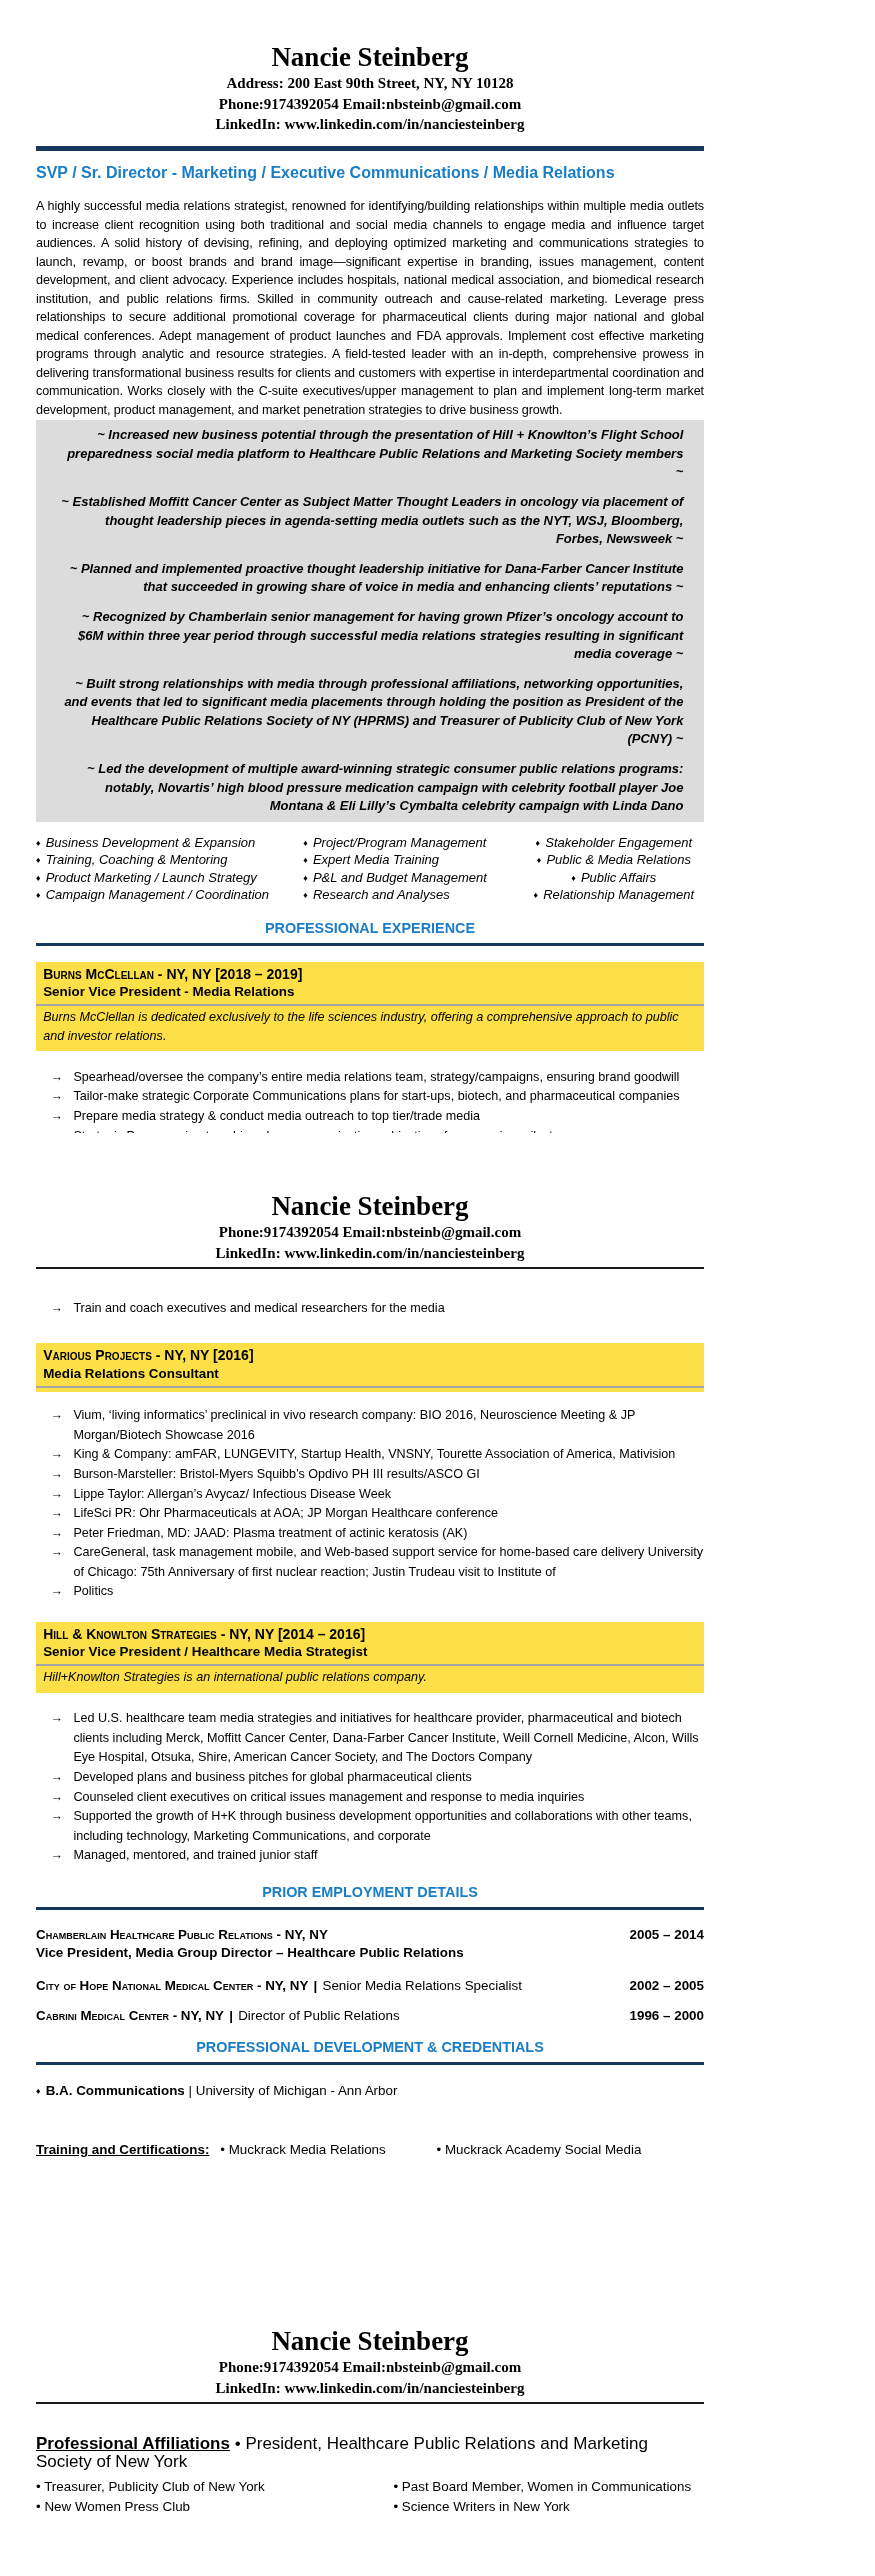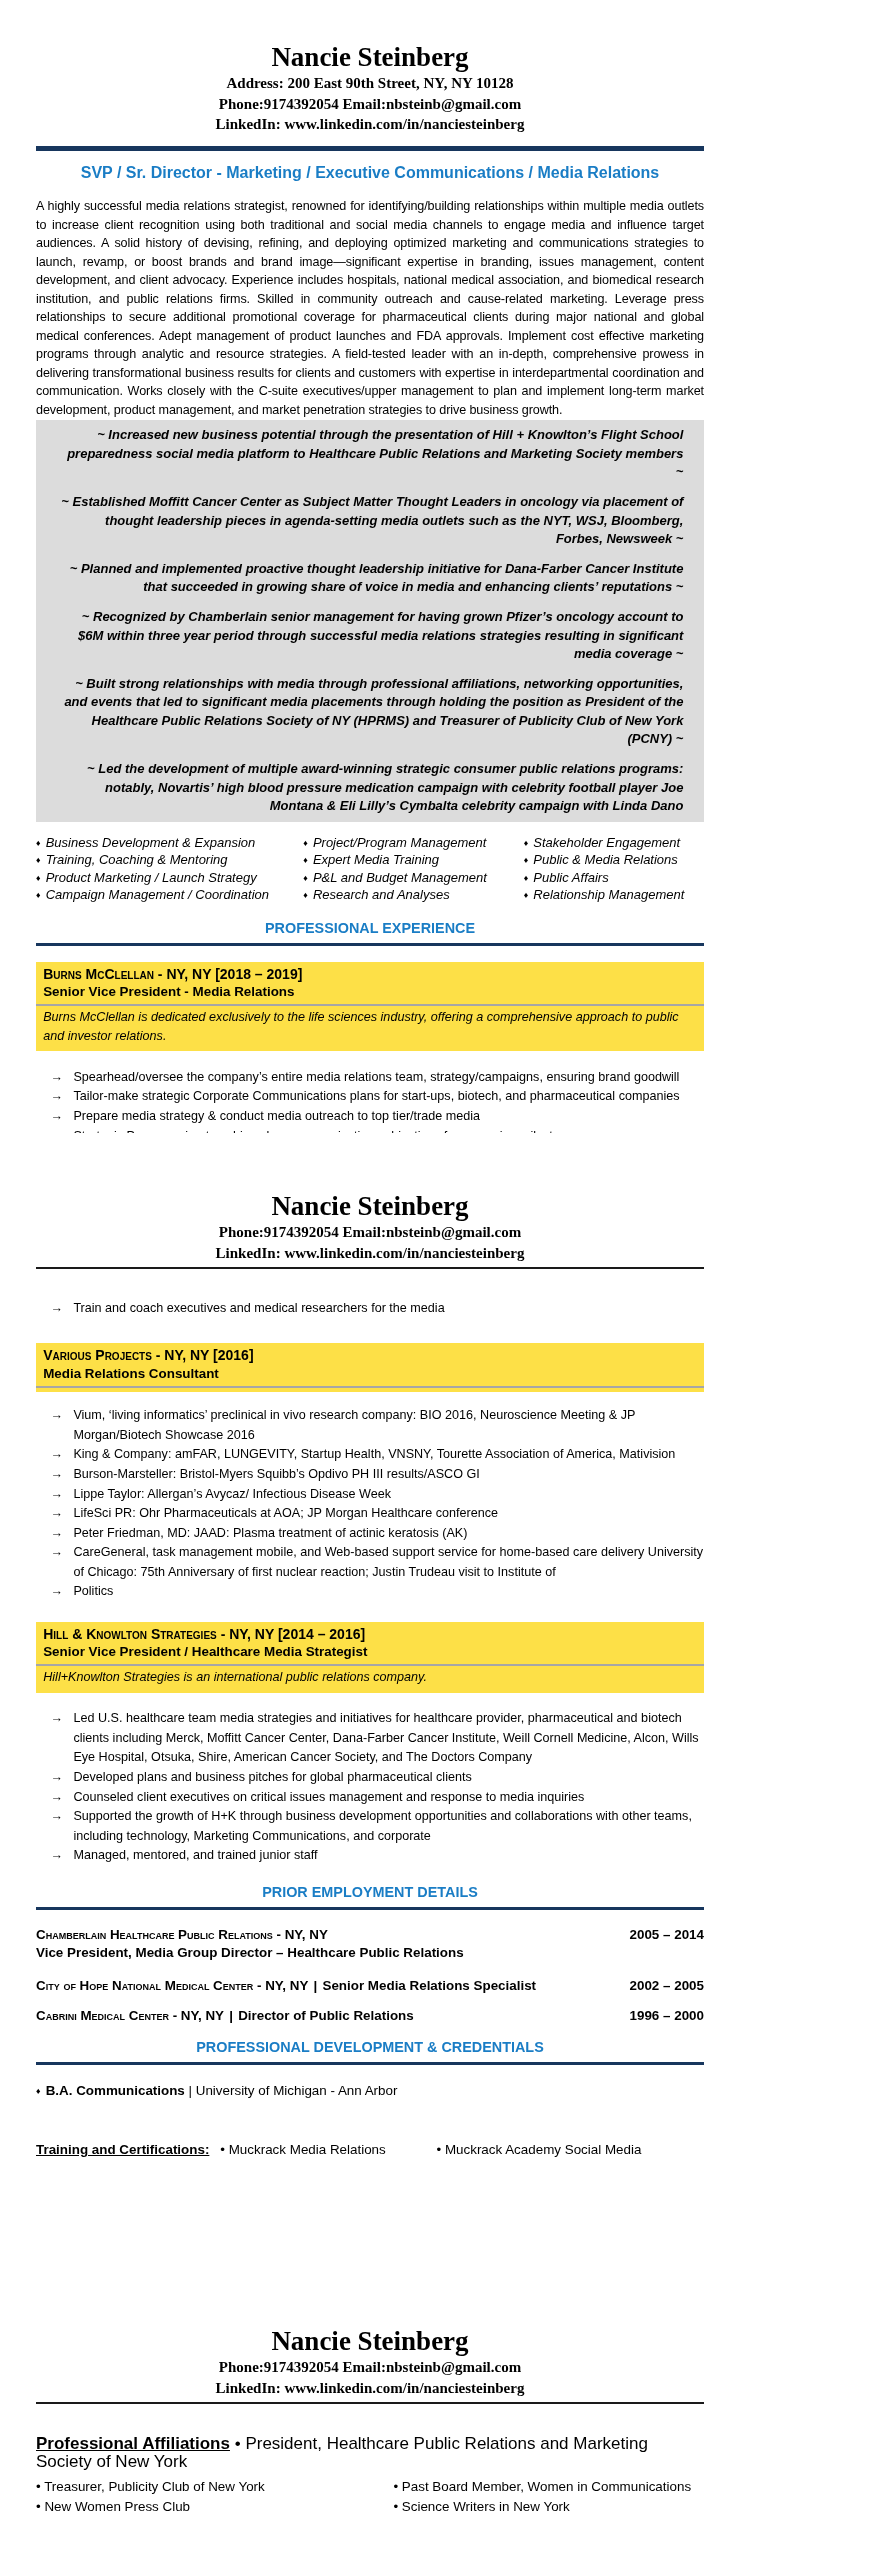--- a/index.html
+++ b/index.html
@@ -12,51 +12,51 @@
   .contact{font-size:15px;line-height:20.6px;}
   .p1-name{margin-top:42px;}
   .p2-name{margin-top:58px;}
   .p3-name{margin-top:60px;}
   
   .rule-navy{height:3.1px;background:#17365d;margin-top:5.2px;}
   .rule-navy.thick{height:4.6px;margin-top:11.3px;}
   .rule-black-thin{height:1.5px;background:#1a1a1a;margin-top:4.1px;}
   .rule-mid{height:2.1px;background:#a6a6a6;margin:3.1px -7.2px 0 -7.2px;}
   
-  .role-title{margin:12.4px 0 0 0;text-align:center;color:#1a7dc5;font-size:16px;font-weight:bold;line-height:20.6px;}
+  .role-title{margin:12.4px 0 0 0;text-align:left;color:#1a7dc5;font-size:16px;font-weight:bold;line-height:20.6px;}
   .sec-head{margin:15.5px 0 0 0;text-align:center;color:#1a7dc5;font-size:14.4px;font-weight:bold;line-height:17.5px;}
   
   .summary{margin:13.4px 0 0 0;font-size:12.6px;line-height:18.5px;text-align:justify;letter-spacing:-0.1px;}
   
   .highlights{margin-top:1px;background:#dcdcdc;padding:6.2px 20.6px;text-align:right;}
   .highlights p{margin:0 0 11.3px 0;font-size:13px;line-height:18.5px;font-weight:bold;font-style:italic;}
   .highlights p:last-child{margin-bottom:0;}
   
   .competencies{display:flex;margin-top:13px;font-style:italic;font-size:13px;line-height:16.5px;}
   .competencies ul{list-style:none;margin:0;padding:0;}
   .competencies .c1{flex:0 0 40%;}
   .competencies .c2{flex:0 0 33%;}
-  .competencies .c3{flex:0 0 27%;}
+  .competencies .c3{flex:0 0 27%;text-align:center;}
   .competencies li .dia{font-style:normal;font-size:8.8px;margin-right:5.2px;position:relative;top:-1px;}
   
   .job-block{margin-top:15.5px;background:#fde047;padding:4.1px 7.2px 0 7.2px;}
   .job-block.no-blurb{padding-bottom:4.1px;}
   .job-company{font-size:14px;font-weight:bold;font-variant:small-caps;line-height:17.5px;}
   .job-title{font-size:13.4px;font-weight:bold;line-height:17.5px;}
   .job-blurb{margin:0;padding:2.1px 0 6.2px 0;font-size:12.6px;font-style:italic;line-height:18.5px;}
   
   .arrows{list-style:none;margin:16.5px 0 0 0;padding:0 0 0 14.4px;font-size:12.6px;line-height:19.6px;}
   .arrows li{display:flex;}
   .arrows .arr{flex:0 0 23px;}
   .arrows .txt{flex:1;}
   
   .prior-row{display:flex;justify-content:space-between;font-size:13.4px;line-height:18.5px;}
   .prior-row .sc{font-variant:small-caps;font-weight:bold;}
   .prior-row .sep{font-weight:bold;margin:0 5.2px;}
-  .prior-row .ttl{font-weight:bold;text-align:center;}
+  .prior-row .ttl{font-weight:normal;text-align:center;}
   .prior-row .dates{font-weight:bold;white-space:nowrap;}
   .prior-sub{font-size:13.4px;font-weight:bold;line-height:18.5px;}
   .mt30{margin-top:15.5px;} .mt28{margin-top:14.4px;} .mt22{margin-top:11.3px;}
   
   .edu-line{margin-top:17.5px;font-size:13.4px;line-height:18.5px;}
   .edu-line .dia{font-size:8.8px;margin-right:5.2px;position:relative;top:-1px;}
   .edu-line .deg{font-weight:bold;}
   .training-line{margin-top:39px;font-size:13.4px;line-height:18.5px;}
   .training-line .lbl{font-weight:bold;text-decoration:underline;}
   .training-line .item{margin-left:7.2px;}

